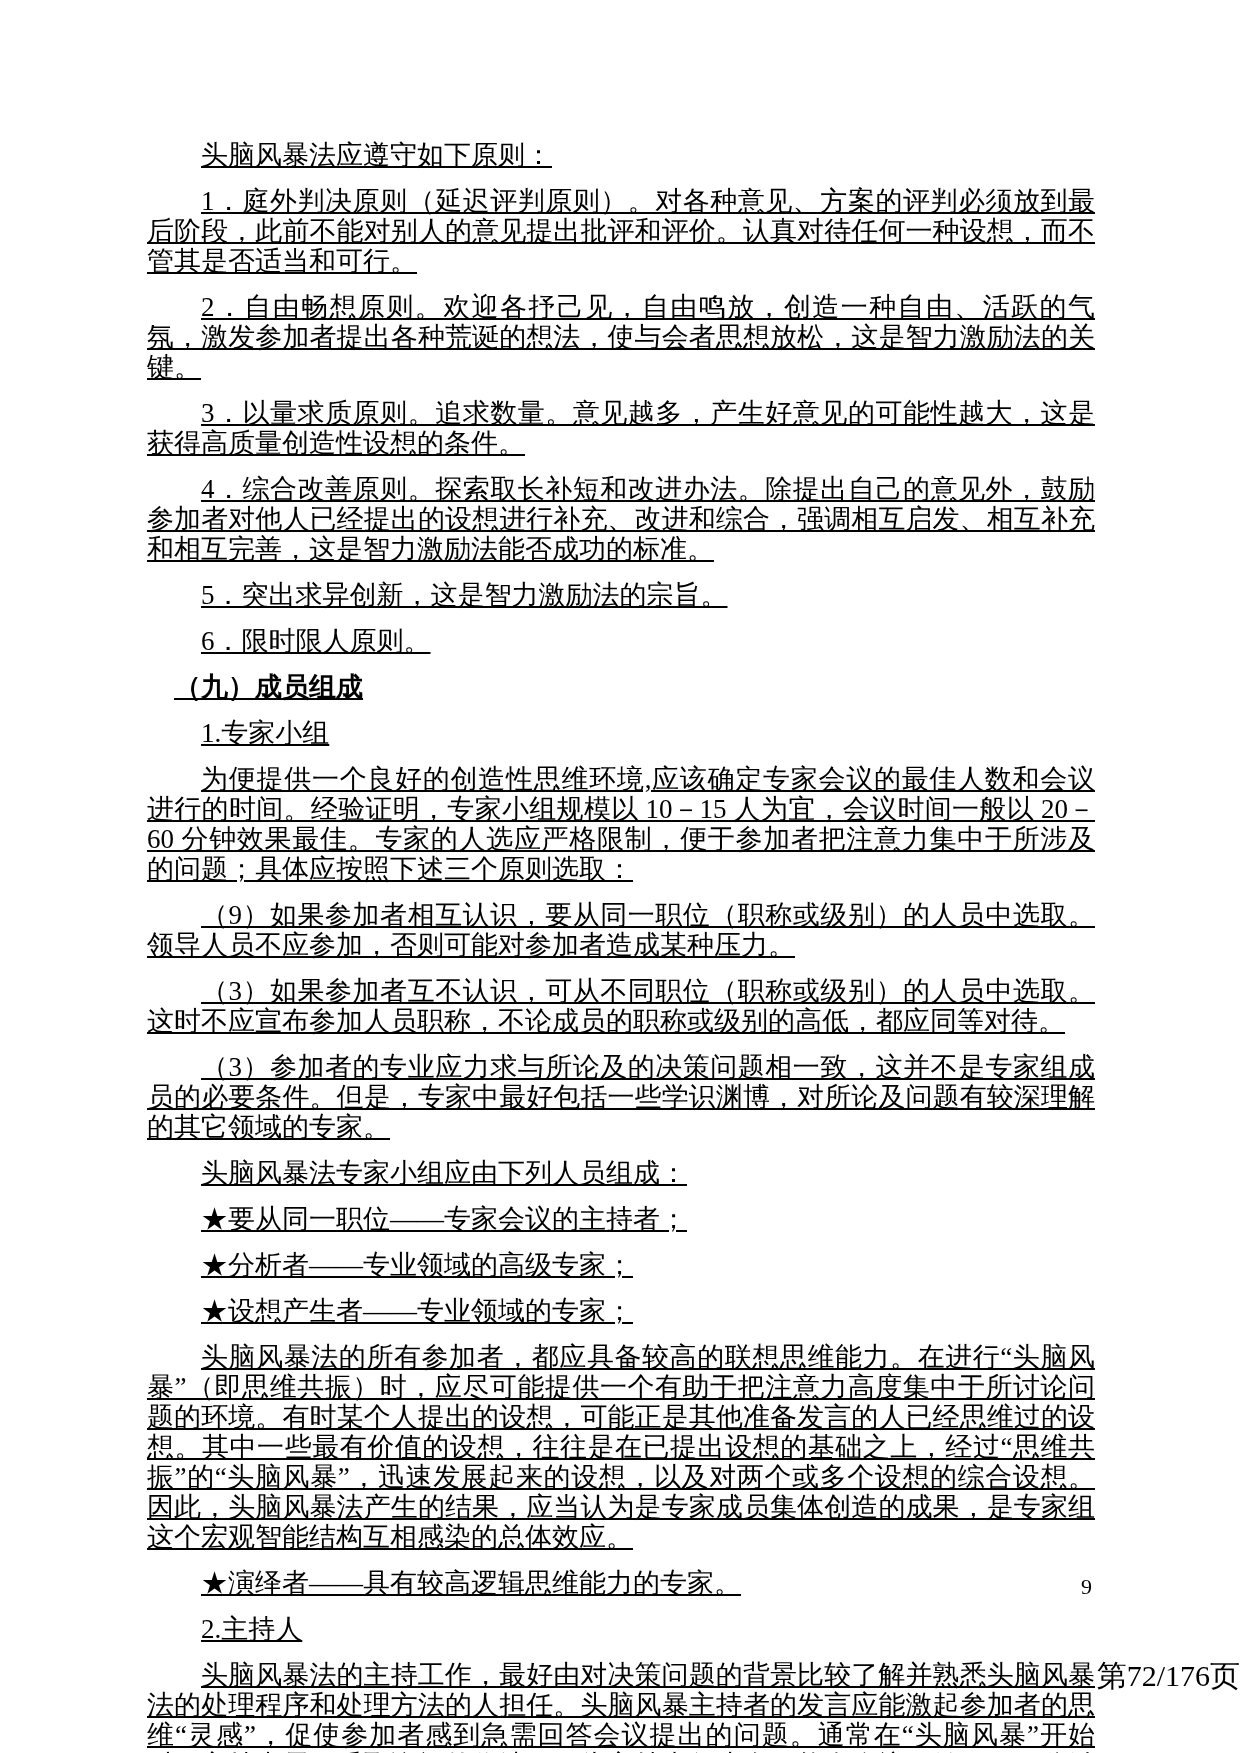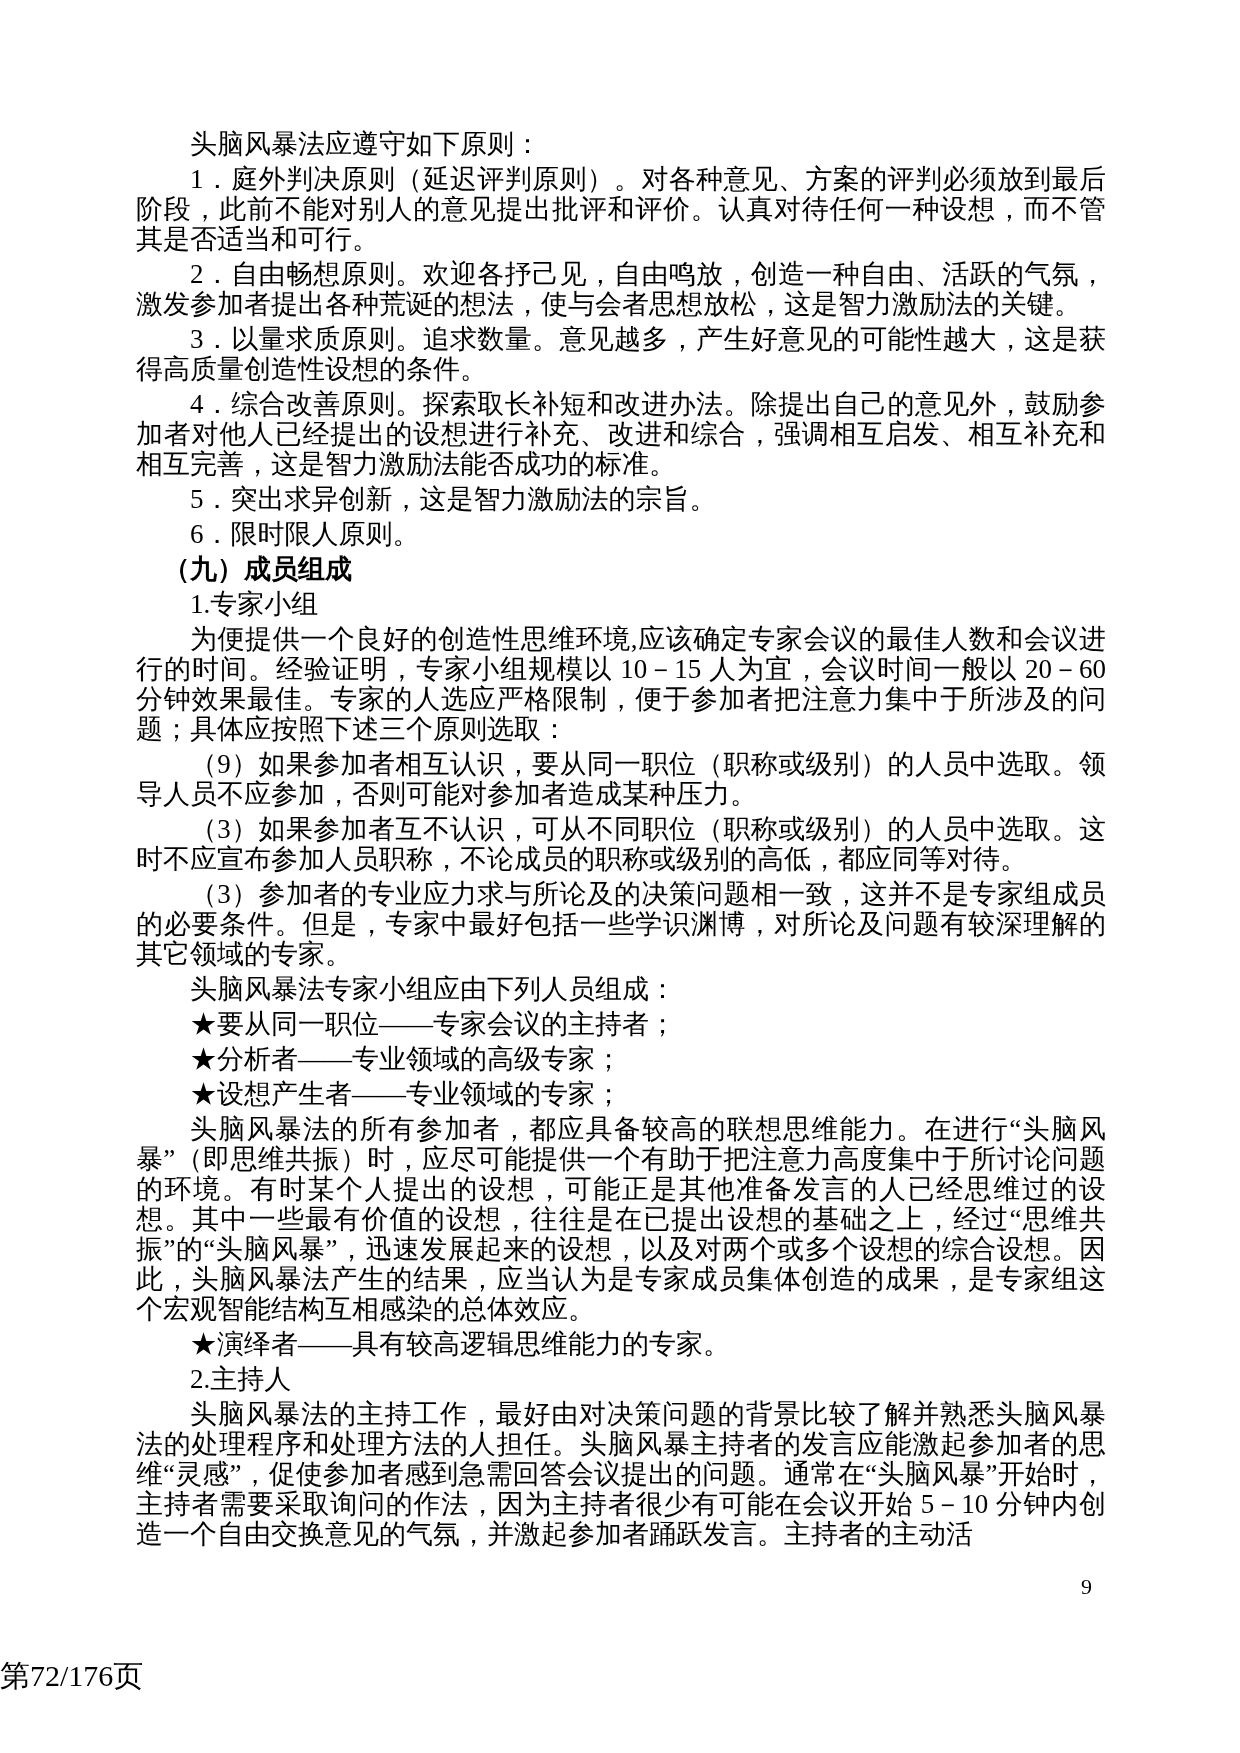--- a/index.html
+++ b/index.html
@@ -20,41 +20,42 @@
     position: absolute;
     left: 131px;
     top: 124px;
     width: 980px;
     font-size: 27px;
     line-height: 30px;
     text-align: justify;
     letter-spacing: 0;
   }
   .content p {
-    margin: 5px;
+    margin: 16px;
     padding: 0;
     text-indent: 2em;
+    text-decoration: underline;
   }
   .content p.heading {
     font-weight: bold;
     text-indent: 1em;
   }
   .page-number {
     position: absolute;
     right: 148px;
     top: 1576px;
     font-size: 22px;
     line-height: 1;
   }
   .footer {
     position: absolute;
     left: 0;
     top: 1658px;
     width: 100%;
-    text-align: left;
+    text-align: right;
     font-size: 30px;
     line-height: 1.2;
   }
 </style>
 </head>
 <body>
 
 <div class="page">
   <div class="content" id="content">
       <p class="body">头脑风暴法应遵守如下原则：</p>

